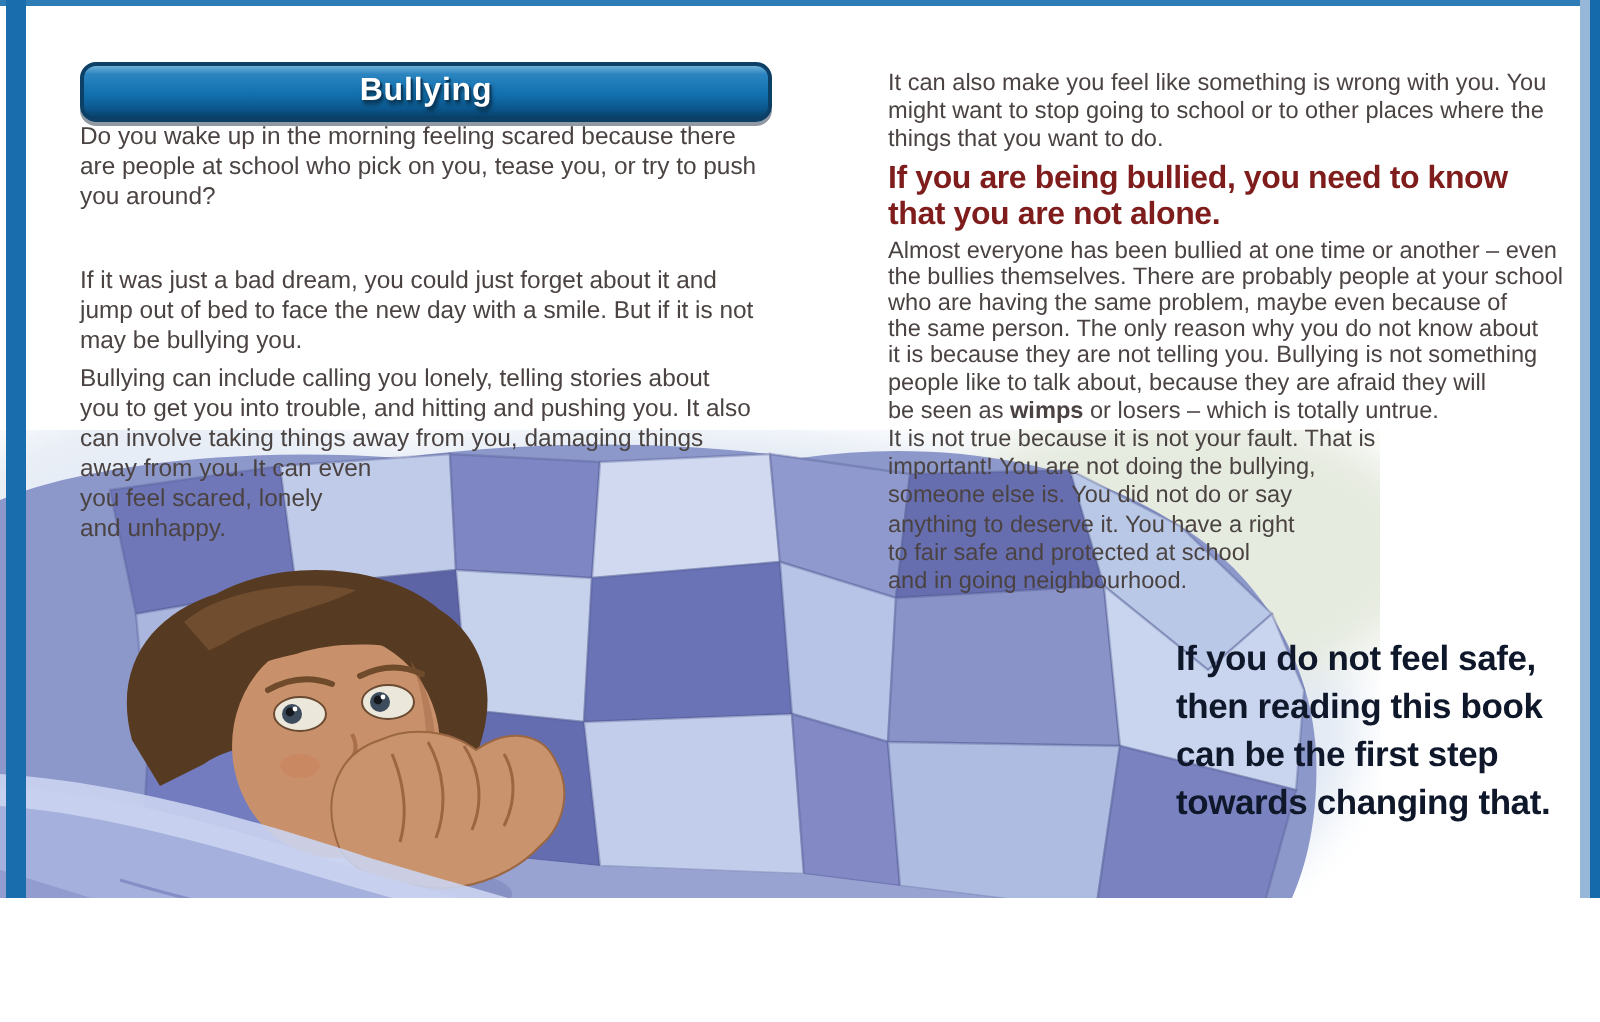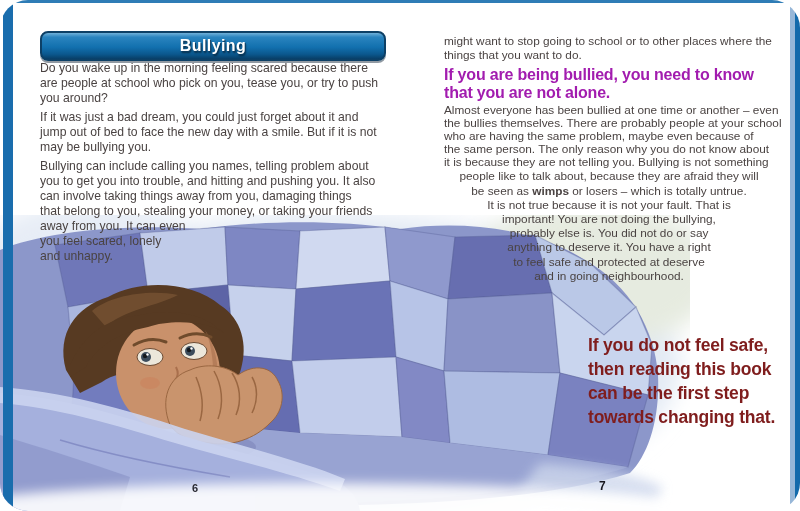--- a/index.html
+++ b/index.html
@@ -1,45 +1,45 @@
 <!DOCTYPE html>
 <html><head>
 <meta charset="utf-8">
 <style>
   html,body{margin:0;padding:0;background:#ffffff;}
-  .sheet{position:relative;width:800px;height:511px;background:#ffffff;overflow:hidden;
-         font-family:"Liberation Sans",sans-serif;color:#4a4342;border-radius:28px;}
+  .sheet{position:relative;width:800px;height:449px;background:#ffffff;overflow:hidden;
+         font-family:"Liberation Sans",sans-serif;color:#4a4342;}
   
   .edge-top{position:absolute;left:0;top:0;width:100%;height:3px;background:#2e7cb6;}
   .edge-left{position:absolute;left:3px;top:0;width:10px;height:100%;background:#1a6dad;}
   .edge-right-light{position:absolute;right:5px;top:0;width:5px;height:100%;background:#97b7d8;}
   .edge-right-dark{position:absolute;right:0;top:0;width:5px;height:100%;background:#146aab;}
   
   .illus{position:absolute;left:0;top:215px;width:690px;height:296px;}
   
   .col-left{position:absolute;left:40px;top:31px;width:346px;}
   .banner{position:relative;height:30px;border-radius:8px;border:2px solid #0d4066;box-sizing:border-box;
           background:linear-gradient(#6fb0d9 0%,#2a84bf 16%,#1270ae 55%,#0b5astroke 0) ;
           background:linear-gradient(#6fb0d9 0%,#2a84bf 16%,#1270ae 55%,#0b578d 82%,#083e66 100%);
           box-shadow:0 2px 0 rgba(10,30,50,.45);text-align:center;}
   .banner span{display:inline-block;line-height:26px;font-size:16px;font-weight:bold;color:#ffffff;
           letter-spacing:.4px;text-shadow:1px 1px 0 #0a3a5e,1px 2px 2px rgba(0,0,0,.55);}
   .body-txt .ln{white-space:nowrap;}
   .col-left .body-txt{font-size:12.2px;line-height:15px;}
-  .p1{} .p2{margin-top:4px;} .p3{margin-top:4px;}
+  .p1{} .p2{margin-top:27px;} .p3{margin-top:4px;}
   
   .col-right{position:absolute;left:444px;top:34px;width:336px;}
   .col-right .body-txt{font-size:11.8px;line-height:14.2px;}
-  .heading1{margin-top:4px;font-size:16px;line-height:18px;font-weight:bold;color:#a21caf;letter-spacing:-.2px;}
+  .heading1{margin-top:4px;font-size:16px;line-height:18px;font-weight:bold;color:#7f1d1d;letter-spacing:-.2px;}
   .heading1 .ln{white-space:nowrap;}
   .rp2{margin-top:2px;}
   .rp2 .ln{line-height:13px;}
-  .rp2-wrap{text-align:center;padding-right:6px;}
+  .rp2-wrap{text-align:left;padding-right:6px;}
   .heading2{position:absolute;left:588px;top:317px;font-size:17.5px;line-height:24px;font-weight:bold;
-            color:#7f1d1d;letter-spacing:-.2px;margin-top:16px;}
+            color:#0f172a;letter-spacing:-.2px;}
   .heading2 .ln{white-space:nowrap;}
   
   .pnum{position:absolute;font-weight:bold;}
   .pnum-left{left:192px;top:482px;font-size:11px;color:#2b2b33;}
   .pnum-right{left:599px;top:479px;font-size:12px;color:#17171f;}
 </style>
 </head>
 <body>
 
 <div class="sheet">
@@ -133,54 +133,54 @@
         <div class="ln">Do you wake up in the morning feeling scared because there</div>
         <div class="ln">are people at school who pick on you, tease you, or try to push</div>
         <div class="ln">you around?</div>
       </div>
     <div class="body-txt p2">
         <div class="ln">If it was just a bad dream, you could just forget about it and</div>
         <div class="ln">jump out of bed to face the new day with a smile. But if it is not</div>
         <div class="ln">may be bullying you.</div>
       </div>
     <div class="body-txt p3">
-        <div class="ln">Bullying can include calling you names, telling problem about</div>
+        <div class="ln">Bullying can include calling you lonely, telling stories about</div>
         <div class="ln">you to get you into trouble, and hitting and pushing you. It also</div>
         <div class="ln">can involve taking things away from you, damaging things</div>
-        <div class="ln">that belong to you, stealing your money, or taking your friends</div>
         <div class="ln">away from you. It can even</div>
         <div class="ln">you feel scared, lonely</div>
         <div class="ln">and unhappy.</div>
       </div>
   </div>
 
   <div class="col-right">
     <div class="body-txt rp1">
+        <div class="ln">It can also make you feel like something is wrong with you. You</div>
         <div class="ln">might want to stop going to school or to other places where the</div>
         <div class="ln">things that you want to do.</div>
       </div>
     <div class="heading1">
         <div class="ln">If you are being bullied, you need to know</div>
         <div class="ln">that you are not alone.</div>
       </div>
     <div class="body-txt rp2">
         <div class="ln">Almost everyone has been bullied at one time or another – even</div>
         <div class="ln">the bullies themselves. There are probably people at your school</div>
         <div class="ln">who are having the same problem, maybe even because of</div>
         <div class="ln">the same person. The only reason why you do not know about</div>
         <div class="ln">it is because they are not telling you. Bullying is not something</div>
       </div>
     <div class="body-txt rp2-wrap">
         <div class="ln">people like to talk about, because they are afraid they will</div>
         <div class="ln">be seen as <b>wimps</b> or losers – which is totally untrue.</div>
         <div class="ln">It is not true because it is not your fault. That is</div>
         <div class="ln">important! You are not doing the bullying,</div>
-        <div class="ln">probably else is. You did not do or say</div>
+        <div class="ln">someone else is. You did not do or say</div>
         <div class="ln">anything to deserve it. You have a right</div>
-        <div class="ln">to feel safe and protected at deserve</div>
+        <div class="ln">to fair safe and protected at school</div>
         <div class="ln">and in going neighbourhood.</div>
       </div>
   </div>
 
   <div class="heading2">
       <div class="ln">If you do not feel safe,</div>
       <div class="ln">then reading this book</div>
       <div class="ln">can be the first step</div>
       <div class="ln">towards changing that.</div>
     </div>

